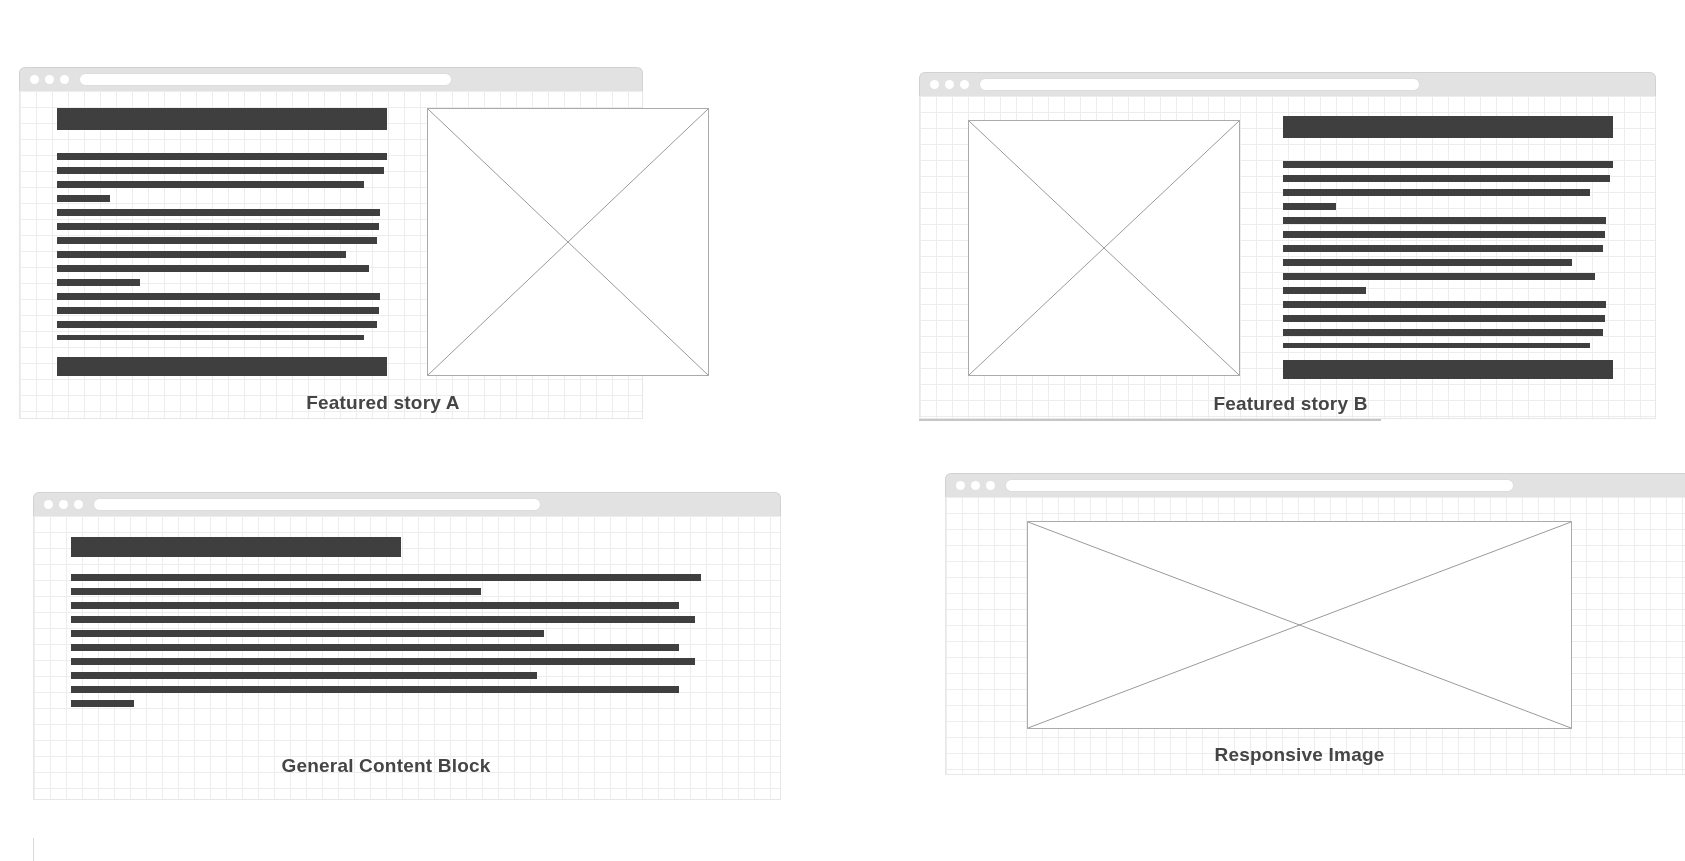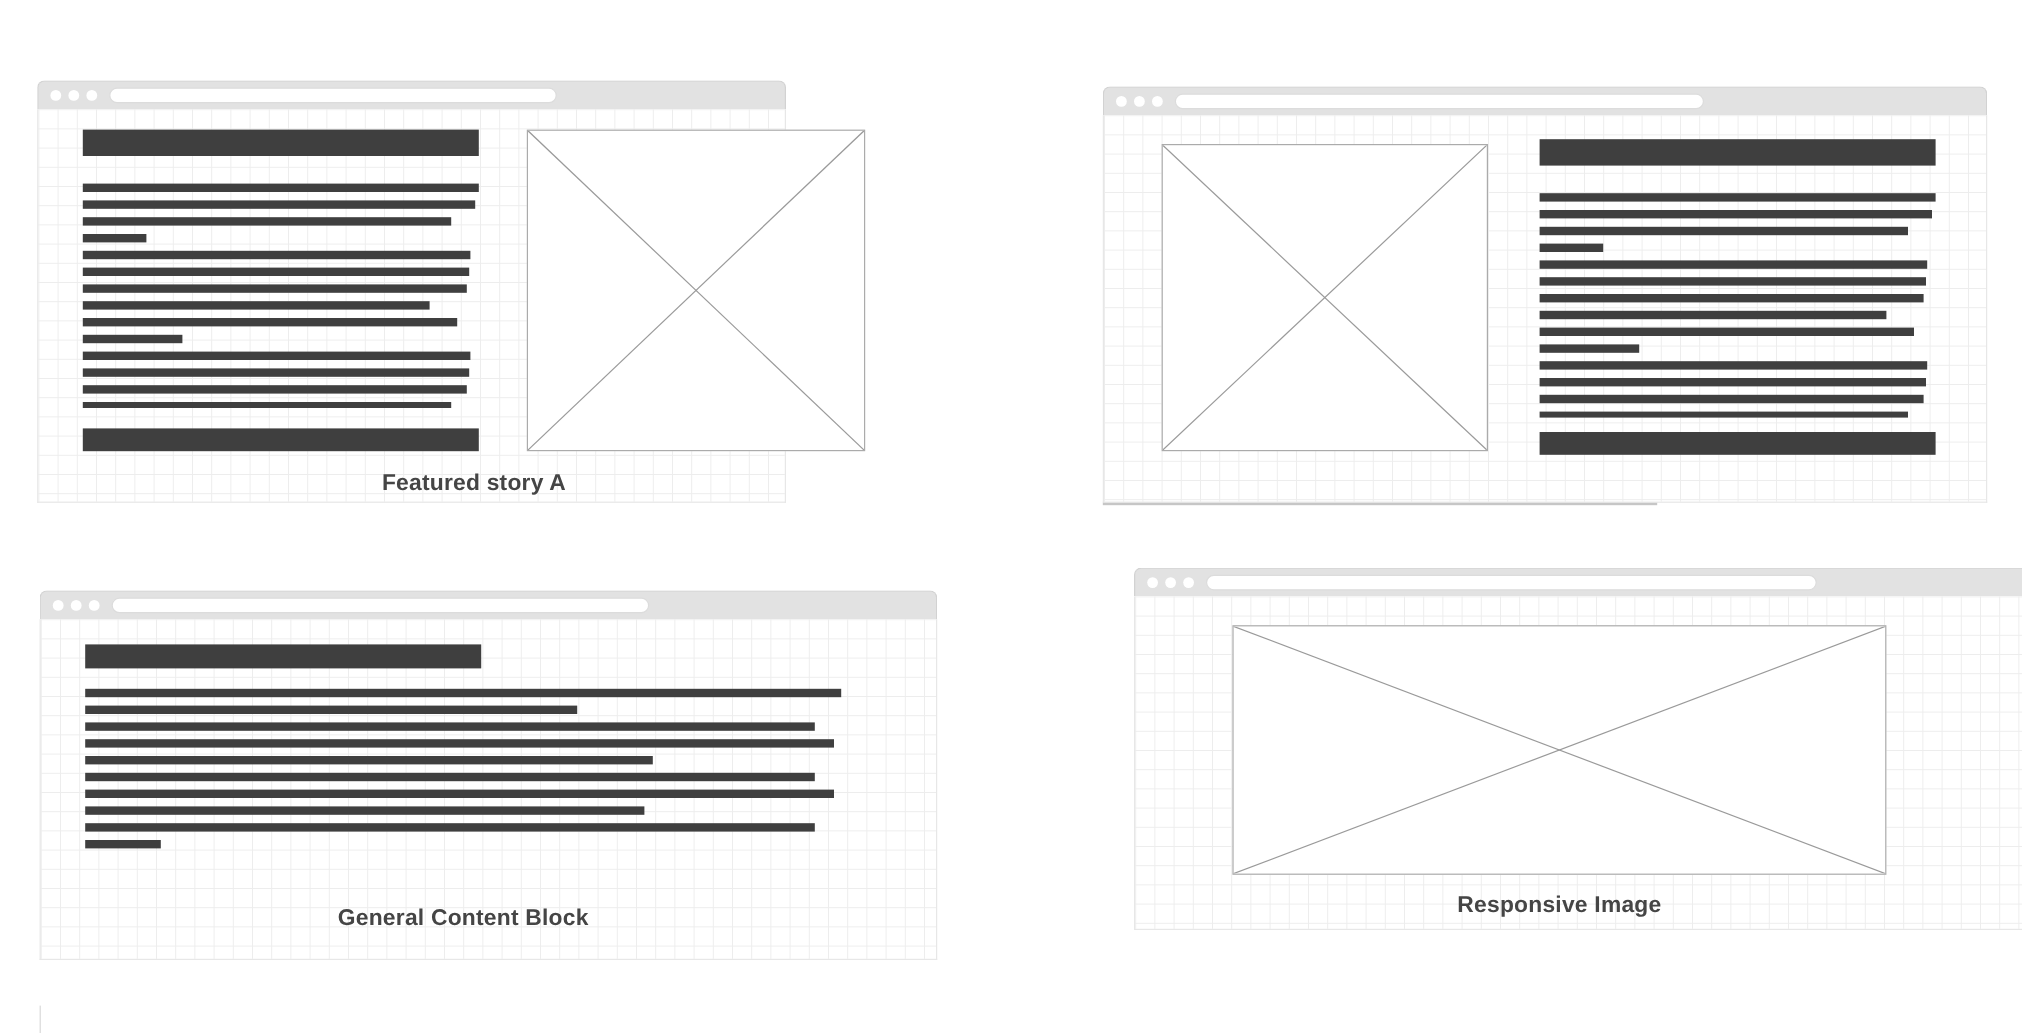--- a/index.html
+++ b/index.html
@@ -75,21 +75,21 @@
     background:#c6c6c6;
   }
   .fragment{
     position:absolute;
     background:#d9d9d9;
   }
 </style>
 </head>
 <body>
 
-<div class="bwin" style="left:31px;top:67px;width:624px;">
+<div class="bwin" style="left:19px;top:67px;width:624px;">
   <div class="chrome">
     <span class="dot"></span>
     <span class="dot"></span>
     <span class="dot"></span>
     <div class="urlbar"></div>
   </div>
   <div class="content" style="height:328px;">
     <div class="bar" style="left:37px;top:17px;width:330px;height:22px;"></div>
     <div class="skel" style="left:37px;top:62px;width:330px;">
         <div class="skel-line" style="width: 100%; height: 7px; margin-bottom: 7px;"></div>
@@ -143,20 +143,21 @@
         <div class="skel-line" style="width: 97%; height: 7px; margin-bottom: 7px;"></div>
         <div class="skel-line" style="width: 87.5%; height: 7px; margin-bottom: 7px;"></div>
         <div class="skel-line" style="width: 94.5%; height: 7px; margin-bottom: 7px;"></div>
         <div class="skel-line" style="width: 25%; height: 7px; margin-bottom: 7px;"></div>
         <div class="skel-line" style="width: 98%; height: 7px; margin-bottom: 7px;"></div>
         <div class="skel-line" style="width: 97.5%; height: 7px; margin-bottom: 7px;"></div>
         <div class="skel-line" style="width: 97%; height: 7px; margin-bottom: 7px;"></div>
         <div class="skel-line" style="width: 93%; height: 5px; margin-bottom: 9px;"></div>
       </div>
     <div class="bar" style="left:363px;top:264px;width:330px;height:19px;"></div>
+    <div class="caption" style="left:48px;top:298px;width:645px;">Featured story B</div>
   </div>
   <div class="bottom-seg" style="left:0;top:347px;width:462px;"></div>
 </div>
 
 <div class="bwin" style="left:33px;top:492px;width:748px;">
   <div class="chrome">
     <span class="dot"></span>
     <span class="dot"></span>
     <span class="dot"></span>
     <div class="urlbar"></div>

